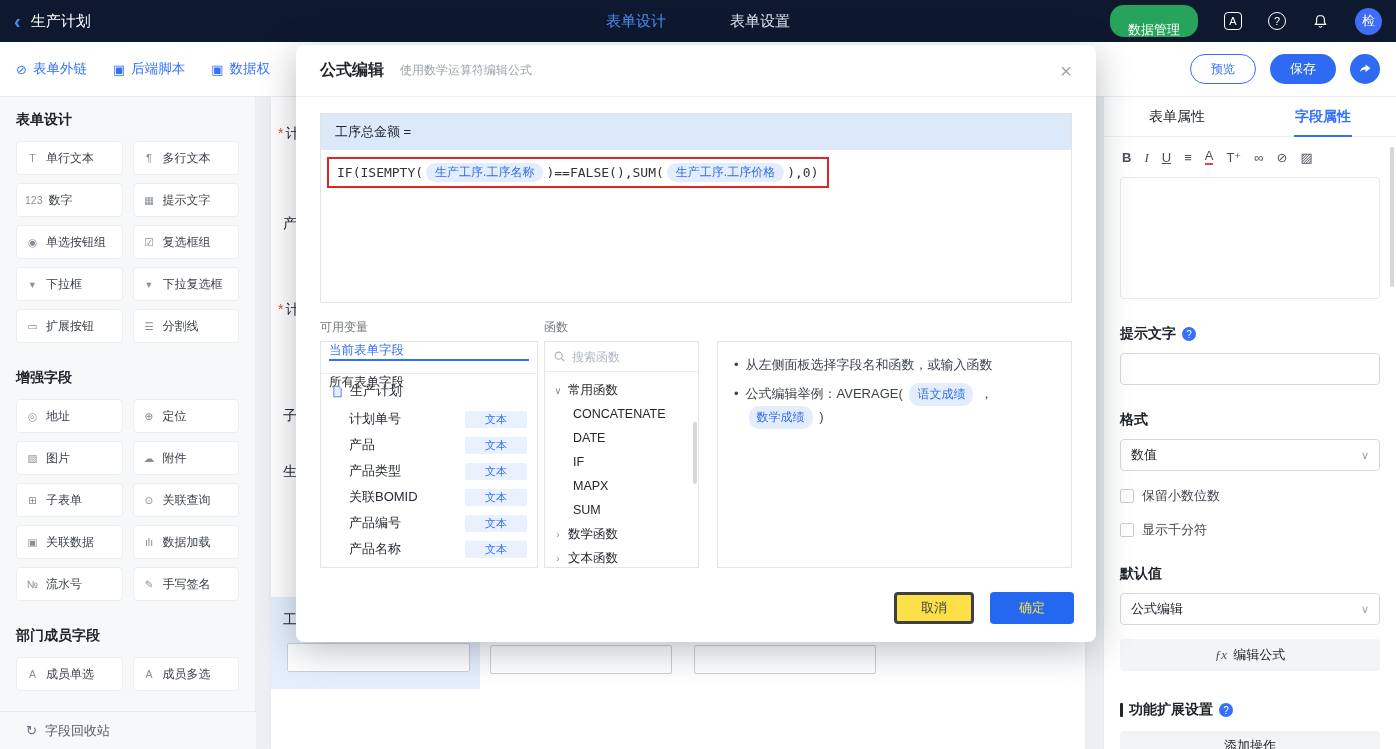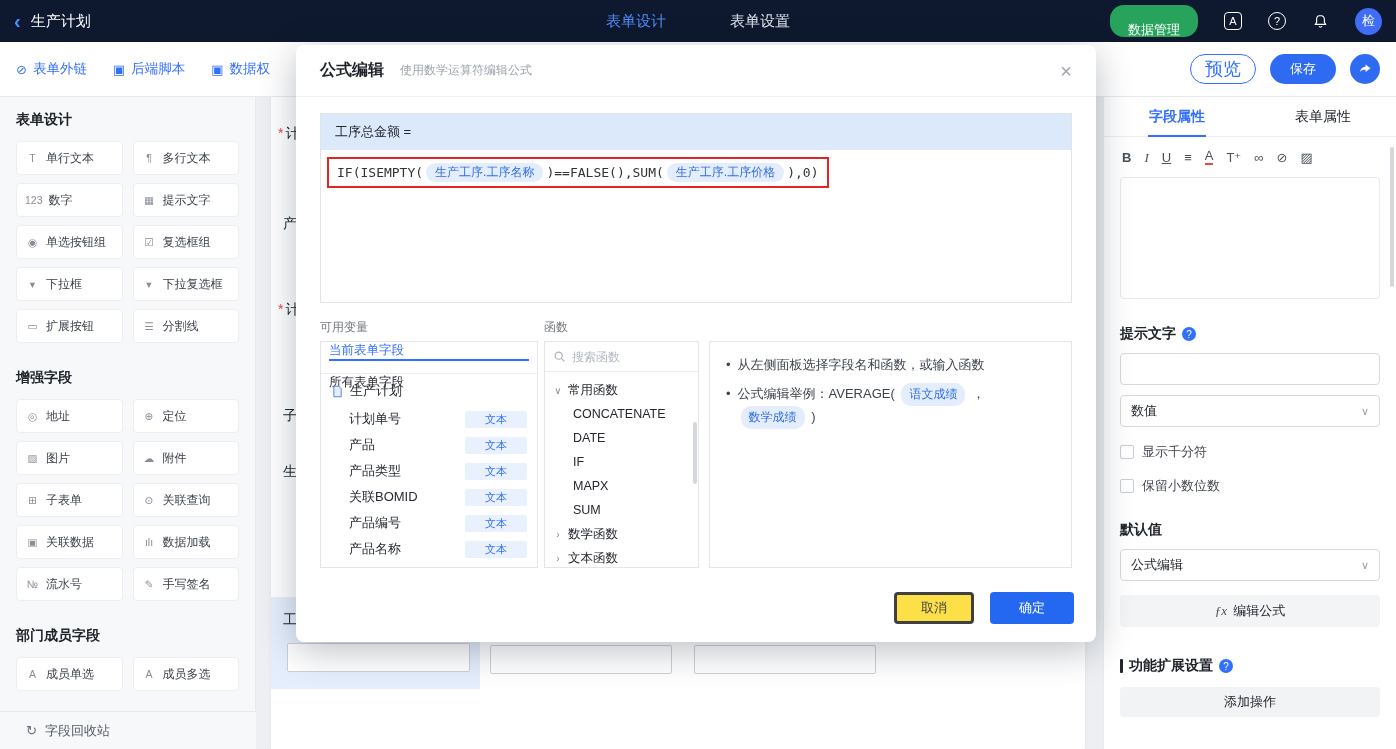--- a/index.html
+++ b/index.html
@@ -20,21 +20,21 @@
   .lang-box { width:18px; height:18px; border:1.5px solid #fff; border-radius:4px; font-size:11px; }
   .help-circle { width:18px; height:18px; border:1.5px solid #fff; border-radius:50%; font-size:11px; }
   .avatar { width:27px; height:27px; border-radius:50%; background:#3f6df5; color:#fff; font-size:13px; display:flex; align-items:center; justify-content:center; cursor:pointer; }
 
   
   .toolbar { position:absolute; left:0; top:42px; width:100%; height:55px; background:#fff; border-bottom:1px solid #e8eaee; display:flex; align-items:center; padding:0 16px; z-index:5; }
   .tb-links { display:flex; align-items:center; gap:26px; }
   .tb-link { display:flex; align-items:center; gap:6px; color:#3370ff; font-size:13.5px; cursor:pointer; white-space:nowrap; }
   .tb-link .lk-icon { font-size:13px; }
   .tb-actions { margin-left:auto; display:flex; align-items:center; gap:14px; }
-  .btn-preview { width:66px; height:30px; border-radius:15px; border:1px solid #3370ff; background:#fff; color:#3370ff; font-size:18px; cursor:pointer; }
+  .btn-preview { width:66px; height:30px; border-radius:15px; border:1px solid #3370ff; background:#fff; color:#3370ff; font-size:12px; cursor:pointer; }
   .btn-save { width:66px; height:30px; border-radius:15px; border:none; background:#2e6bf2; color:#fff; font-size:13px; cursor:pointer; }
   .btn-share { width:30px; height:30px; border-radius:50%; border:none; background:#2e6bf2; display:flex; align-items:center; justify-content:center; cursor:pointer; }
 
   
   .sidebar { position:absolute; left:0; top:97px; width:256px; height:652px; background:#f7f8fa; border-right:1px solid #e8eaee; padding:14px 16px 0 16px; z-index:4; }
   .side-section-title { font-size:14px; font-weight:bold; color:#20242b; margin:0 0 12px 0; }
   .side-section-title.gap { margin-top:26px; }
   .fld-grid { display:grid; grid-template-columns:1fr 1fr; gap:8px 10px; }
   .fld { height:34px; background:#fff; border:1px solid #eceef1; border-radius:4px; display:flex; align-items:center; padding:0 8px; gap:6px; cursor:grab; }
   .fld-icon { color:#878d99; font-size:10.5px; min-width:15px; text-align:center; flex:0 0 auto; }
@@ -98,36 +98,36 @@
   .mpanel { border:1px solid #e3e5e9; background:#fff; overflow:hidden; }
   .vars-panel { width:218px; margin-right:6px; }
   .vtabs { display:flex; align-items:stretch; height:32px; border-bottom:1px solid #ececf0; padding:0 8px; gap:14px;flex-direction:column; }
   .vtab { display:flex; align-items:center; font-size:12.5px; color:#262b33; cursor:pointer; }
   .vtab.active { color:#3370ff; border-bottom:2px solid #3370ff; margin-bottom:-1px; }
   .vtree { padding:8px 10px 0 10px; }
   .vroot { display:flex; align-items:center; gap:6px; font-size:13px; color:#23272e; margin-bottom:6px; cursor:pointer; }
   .vrow { display:flex; align-items:center; justify-content:space-between; height:26px; padding-left:18px; cursor:pointer; }
   .vname { font-size:13px; color:#262b33; }
   .vtag { font-size:11px; color:#3370ff; background:#e9f1fe; border-radius:2px; padding:1px 20px; }
-  .funcs-panel { width:155px; margin-right:10px; position:relative; }
+  .funcs-panel { width:155px; margin-right:18px; position:relative; }
   .fsearch { height:30px; border-bottom:1px solid #ececf0; display:flex; align-items:center; gap:6px; padding:0 8px; }
   .fsearch input { border:none; outline:none; width:100%; font-size:12px; color:#23272e; }
   .fsearch input::placeholder { color:#b3b9c2; }
   .flist { padding:6px 0; }
   .fgroup { display:flex; align-items:center; gap:5px; height:24px; padding:0 8px; font-size:12.5px; color:#23272e; cursor:pointer; }
   .chev { color:#8a909a; font-size:10px; width:10px; text-align:center; }
   .fitem { height:24px; display:flex; align-items:center; padding-left:28px; font-size:12.5px; color:#23272e; cursor:pointer; }
   .f-scroll { position:absolute; right:1px; top:80px; width:4px; height:62px; background:#d4d7dc; border-radius:2px; cursor:pointer; }
   .tips-panel { flex:1; padding:12px 16px; }
   .tip { display:flex; gap:7px; font-size:13px; color:#3d434c; line-height:1.75; margin-bottom:6px; }
   .bullet { color:#3d434c; }
   .fpill.small { font-size:12px; padding:1px 8px; }
   .m-footer { position:absolute; right:22px; bottom:18px; display:flex; gap:16px; }
   .btn-cancel { width:80px; height:32px; border:3px solid #404040; border-radius:4px; background:#fde047; color:#3a3f47; font-size:13px; cursor:pointer; }
-  .btn-confirm { width:84px; height:32px; border:none; border-radius:4px; background:#2468f2; color:#ffffff; font-size:13px; cursor:pointer; }
+  .btn-confirm { width:84px; height:32px; border:none; border-radius:4px; background:#2468f2; color:#fde047; font-size:13px; cursor:pointer; }
 </style>
 </head>
 <body>
 
 <div class="app">
 
   <header class="topbar">
     <span class="back">‹</span>
     <span class="apptitle">生产计划</span>
     <nav class="top-tabs">
@@ -293,22 +293,22 @@
       <span class="frag" style="left:10px; top:14px;"><span class="frag-star"></span><span>工</span></span>
       <span class="cv-input" style="left:16px; top:46px; width:183px;"></span>
     </div>
     <span class="cv-input" style="left:234px; top:548px; width:182px;"></span>
     <span class="cv-input" style="left:438px; top:548px; width:182px;"></span>
     <span class="cv-scroll"></span>
   </div>
 
   <aside class="rpanel">
     <div class="rp-tabs">
+      <span class="rp-tab">表单属性</span>
       <span class="rp-tab active">字段属性</span>
-      <span class="rp-tab">表单属性</span>
     </div>
     <div class="rt-toolbar">
       <span class="rt-icon b">B</span>
       <span class="rt-icon i">I</span>
       <span class="rt-icon u">U</span>
       <span class="rt-icon">≡</span>
       <span class="rt-icon color">A</span>
       <span class="rt-icon">T⁺</span>
       <span class="rt-icon">∞</span>
       <span class="rt-icon">⊘</span>
@@ -316,32 +316,35 @@
     </div>
     <div class="rt-editor"></div>
 
     <div class="rp-body">
       <div class="rp-label">
         <span>提示文字</span>
         <span class="help-badge">?</span>
       </div>
       <input class="rp-input" style="">
 
+      <div class="rp-label">
+          <span>格式</span>
+        </div>
       <div class="rp-select">
         <span>数值</span>
         <span class="sel-chev">∨</span>
       </div>
 
       <div class="cb-row">
         <span class="cb"></span>
-        <span class="cb-label">显示千分符</span>
+        <span class="cb-label">保留小数位数</span>
       </div>
       <div class="cb-row">
         <span class="cb"></span>
-        <span class="cb-label">保留小数位数</span>
+        <span class="cb-label">显示千分符</span>
       </div>
 
       <div class="rp-label">
           <span>默认值</span>
         </div>
       <div class="rp-select">
         <span>公式编辑</span>
         <span class="sel-chev">∨</span>
       </div>
 

